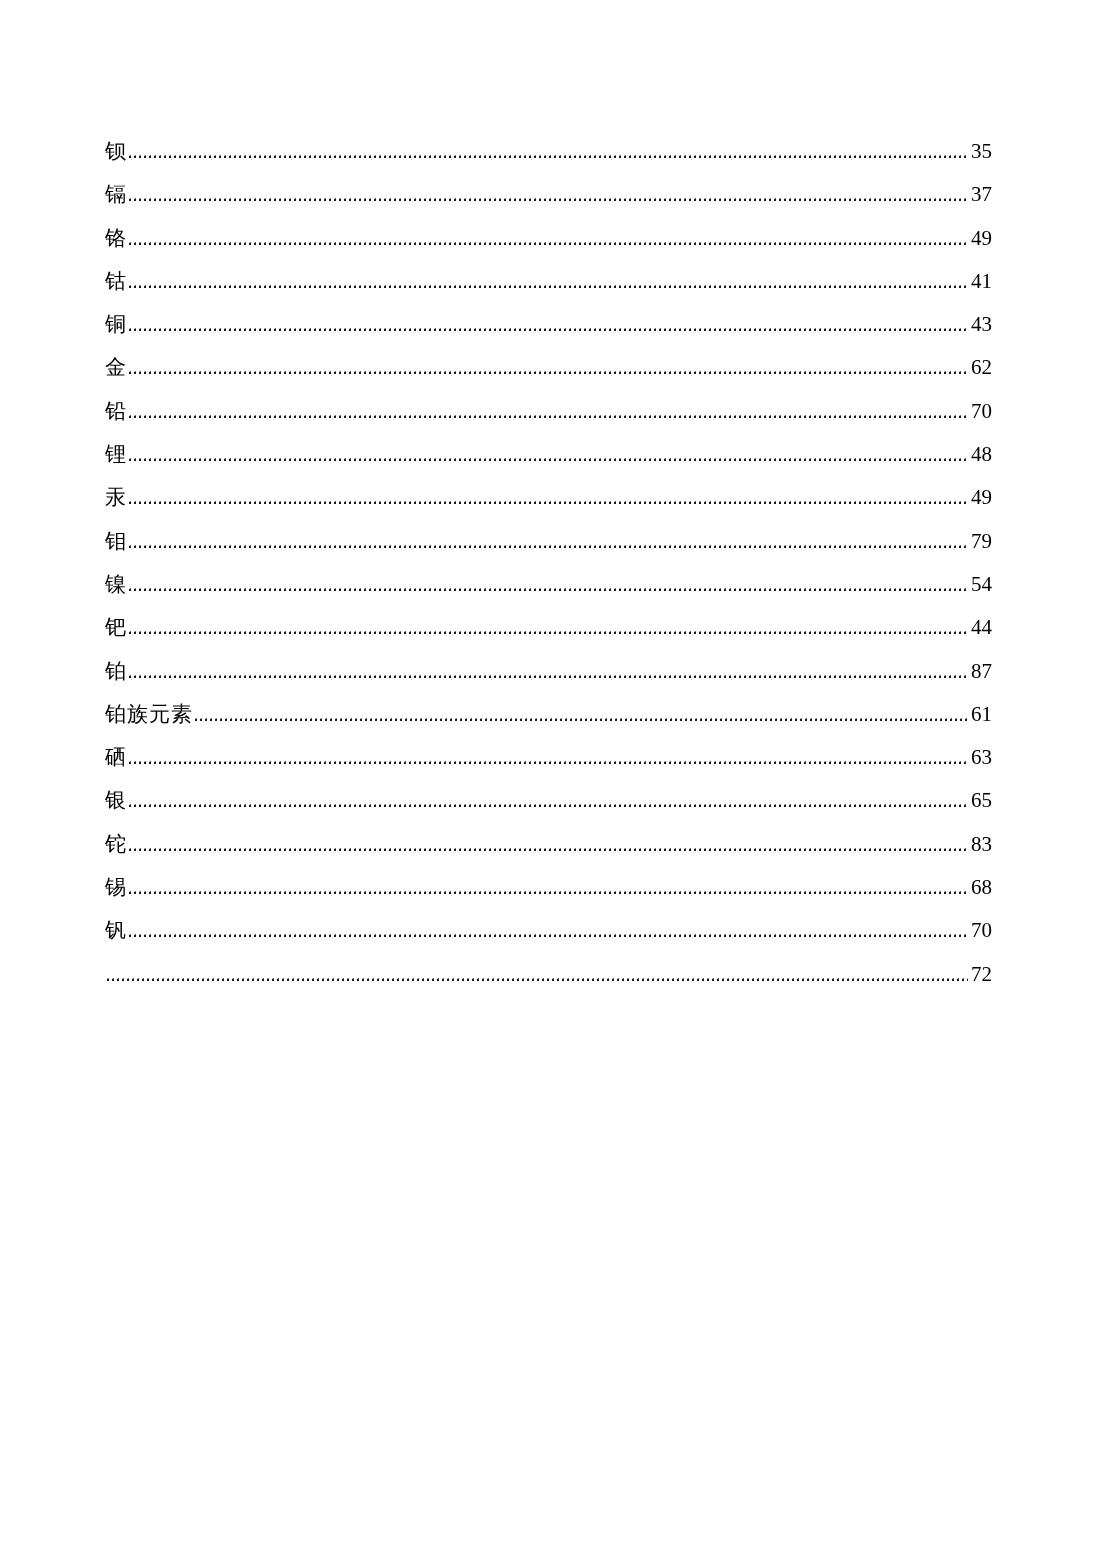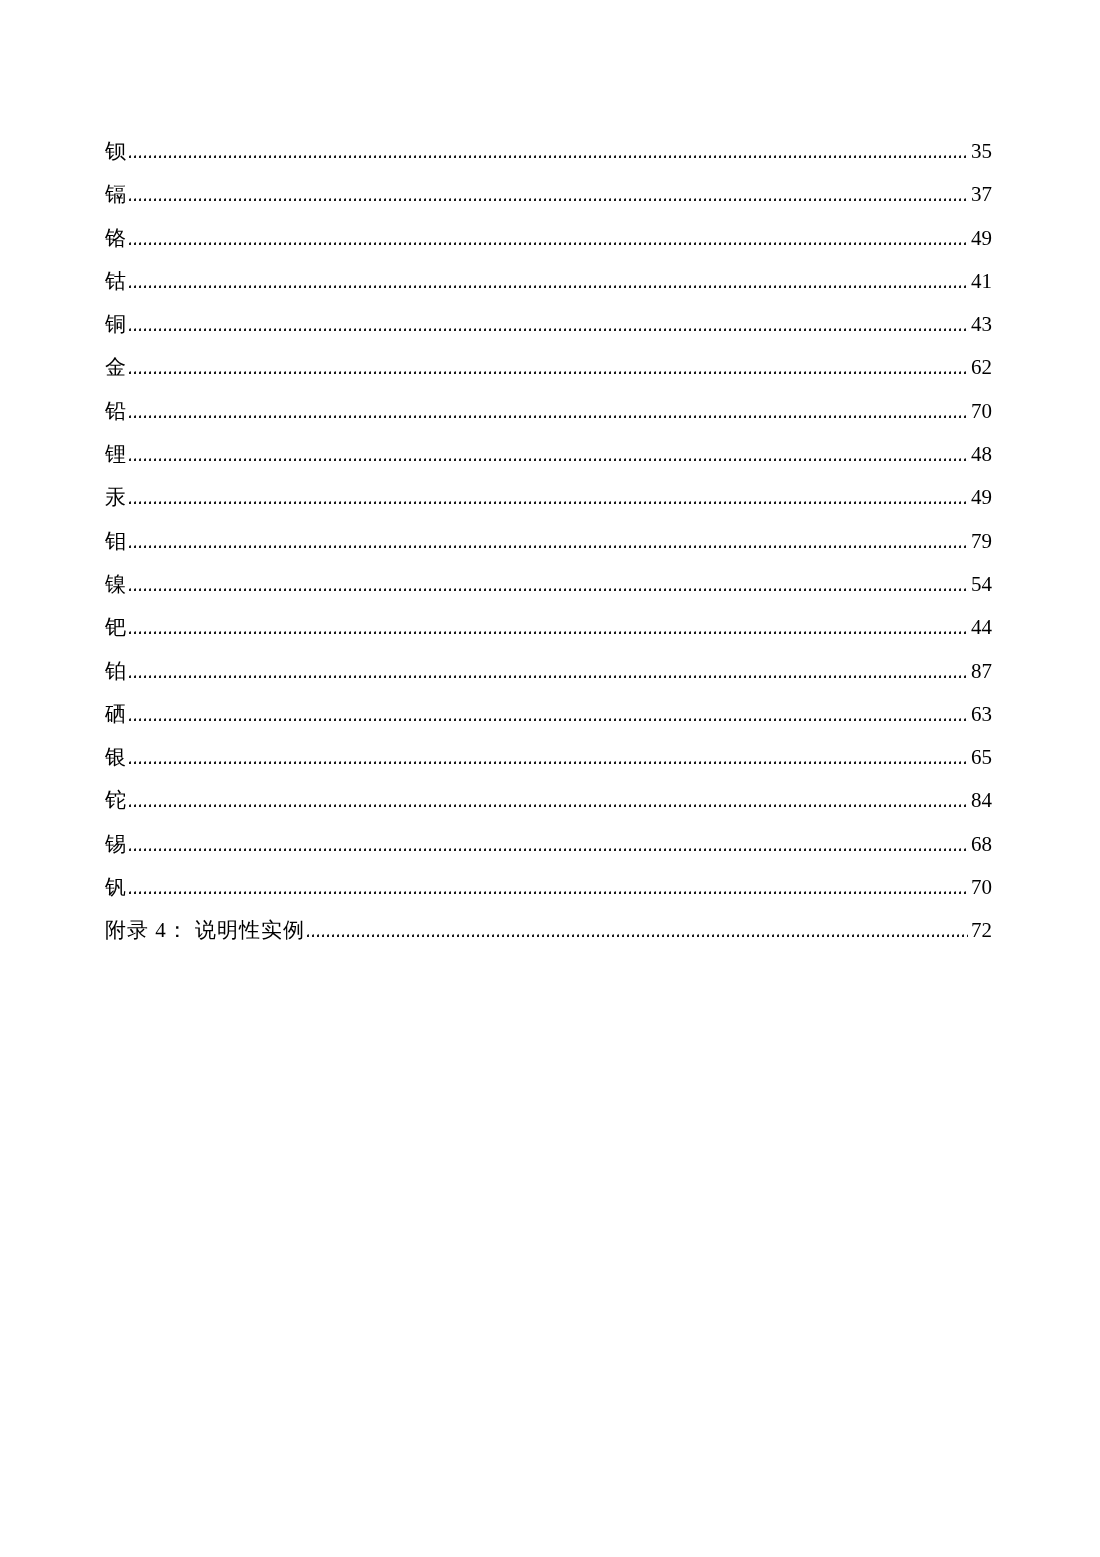--- a/index.html
+++ b/index.html
@@ -115,44 +115,48 @@
       <span class="toc-label">钯</span>
       <span class="toc-leader"></span>
       <span class="toc-page">44</span>
     </div>
     <div class="toc-row">
       <span class="toc-label">铂</span>
       <span class="toc-leader"></span>
       <span class="toc-page">87</span>
     </div>
     <div class="toc-row">
+      <span class="toc-label">铂族元素</span>
+      <span class="toc-leader"></span>
+      <span class="toc-page">61</span>
+    </div>
+    <div class="toc-row">
       <span class="toc-label">硒</span>
       <span class="toc-leader"></span>
       <span class="toc-page">63</span>
     </div>
     <div class="toc-row">
       <span class="toc-label">银</span>
       <span class="toc-leader"></span>
       <span class="toc-page">65</span>
     </div>
     <div class="toc-row">
       <span class="toc-label">铊</span>
       <span class="toc-leader"></span>
-      <span class="toc-page">84</span>
+      <span class="toc-page">83</span>
     </div>
     <div class="toc-row">
       <span class="toc-label">锡</span>
       <span class="toc-leader"></span>
       <span class="toc-page">68</span>
     </div>
     <div class="toc-row">
       <span class="toc-label">钒</span>
       <span class="toc-leader"></span>
       <span class="toc-page">70</span>
     </div>
     <div class="toc-row">
-      <span class="toc-label">附录 4： 说明性实例</span>
       <span class="toc-leader"></span>
       <span class="toc-page">72</span>
     </div>
 
   </div>
 </div>
 
 </body></html>

